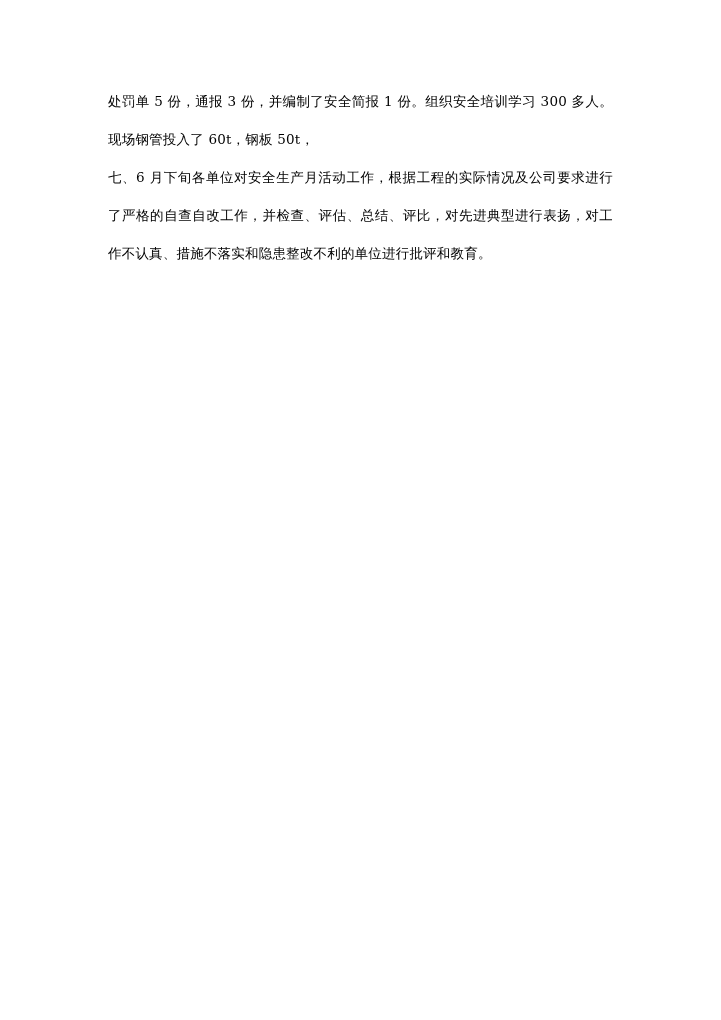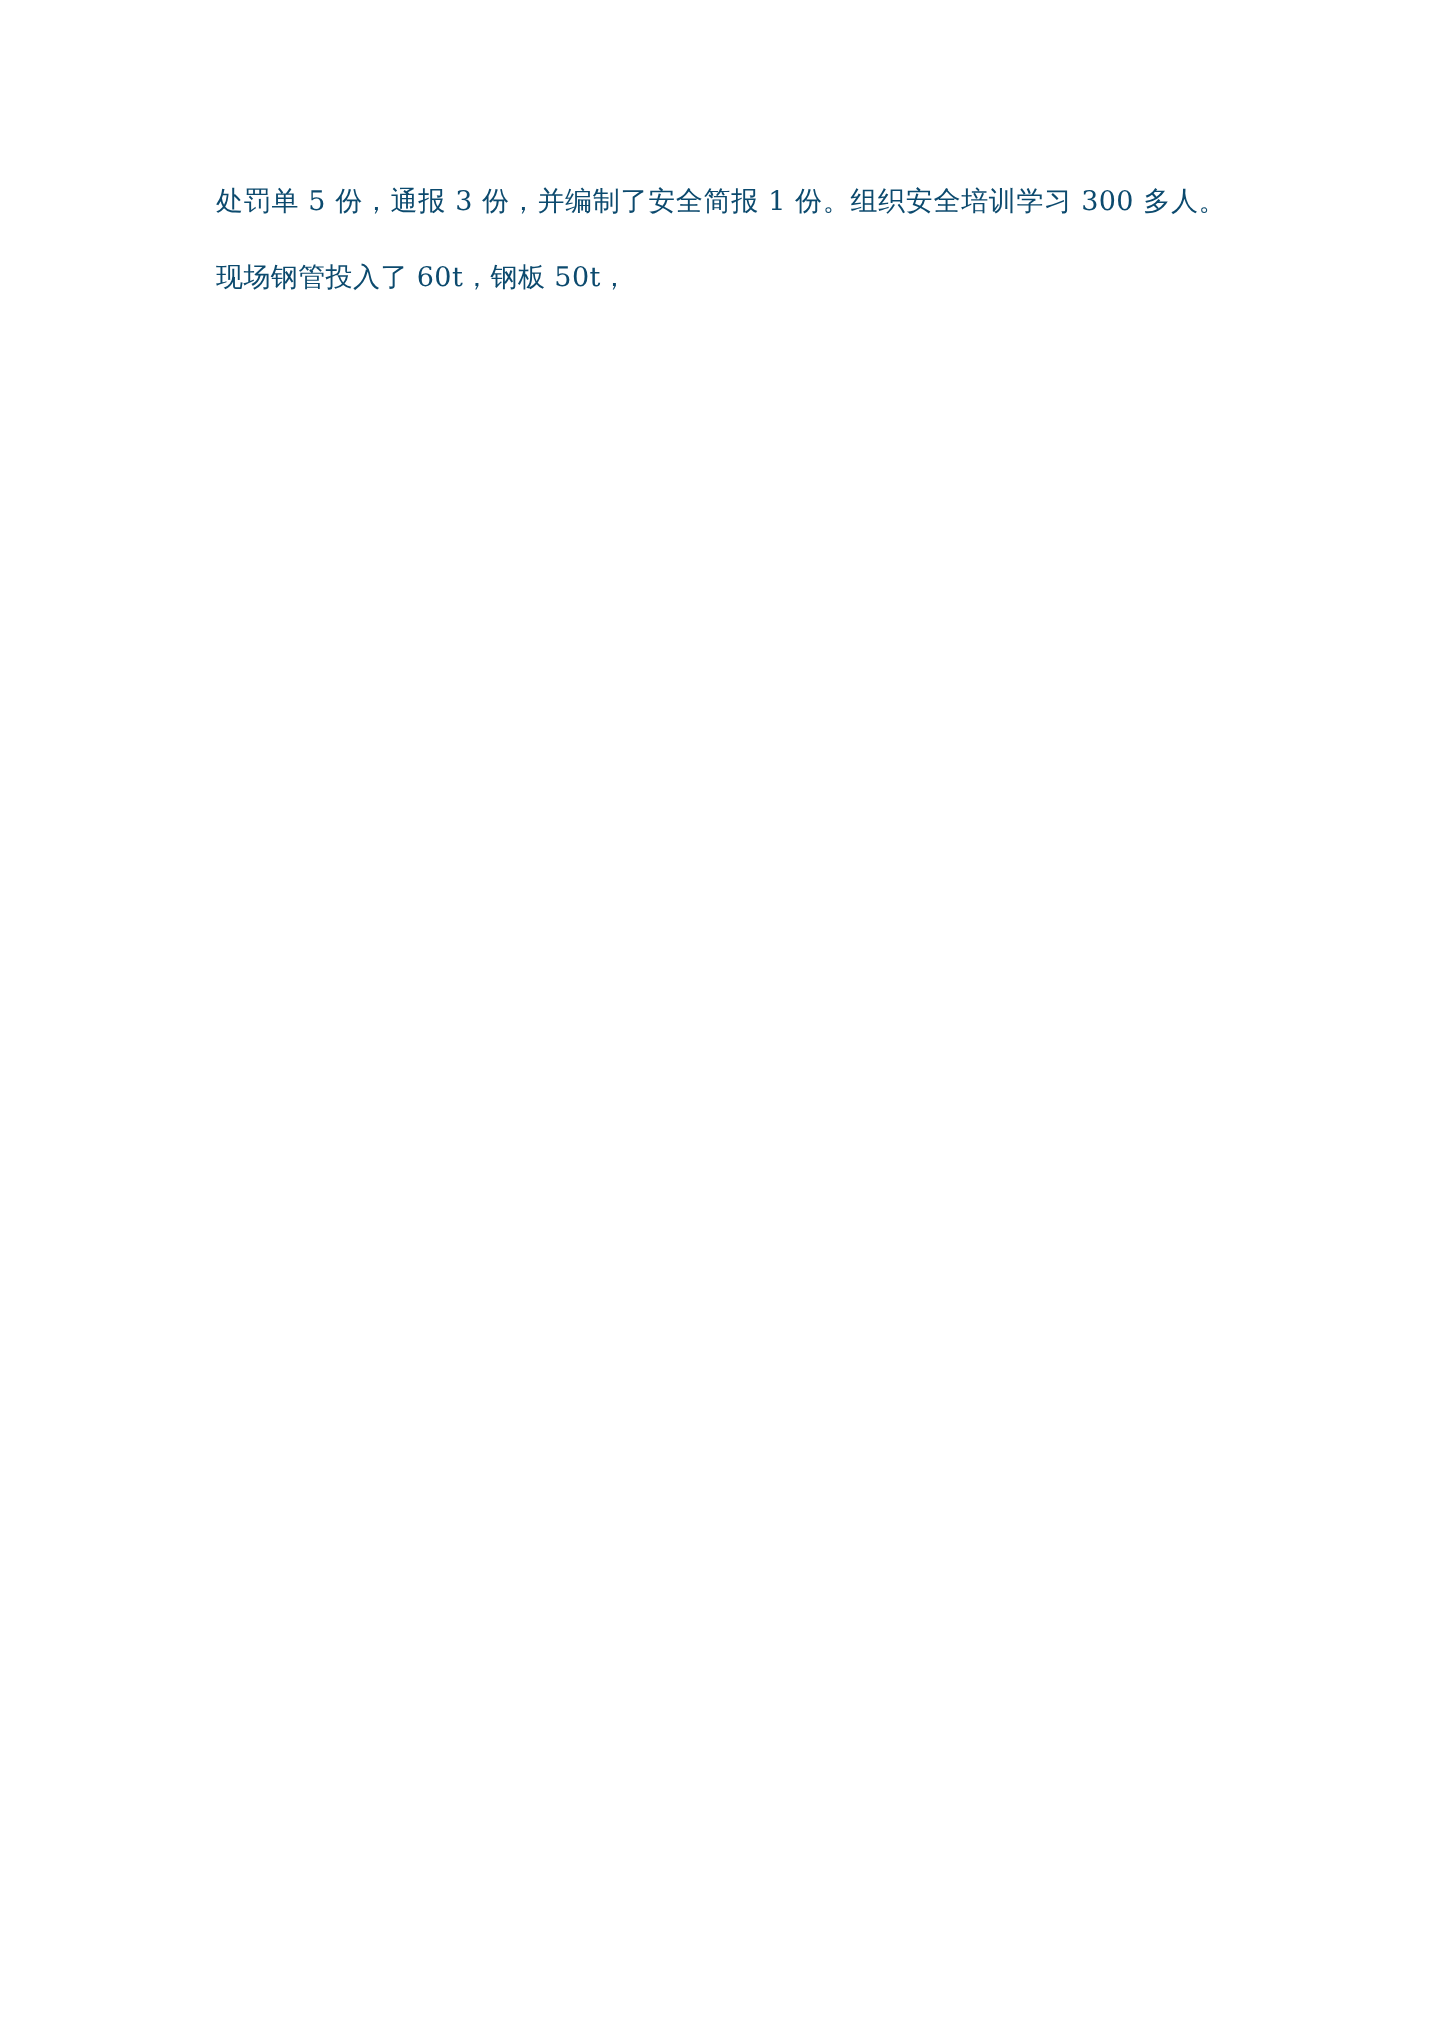--- a/index.html
+++ b/index.html
@@ -16,31 +16,32 @@
   }
   .doc-body {
     position: absolute;
     left: 108px;
     top: 82px;
     width: 505px;
   }
   .para {
     font-family: "DejaVu Serif", "Liberation Serif", serif;
     font-size: 13.5px;
-    color: #0c4a6e;
+    color: #000000;
     line-height: 38px;
     text-align: justify;
     text-justify: inter-ideograph;
     margin: 0;
     letter-spacing: 0.2px;
   }
   .para + .para {
     margin-top: 0;
   }
 </style>
 </head>
 <body>
 
 <div class="page">
   <div class="doc-body">
     <p class="para">处罚单 5 份，通报 3 份，并编制了安全简报 1 份。组织安全培训学习 300 多人。现场钢管投入了 60t，钢板 50t，</p>
+    <p class="para">七、6 月下旬各单位对安全生产月活动工作，根据工程的实际情况及公司要求进行了严格的自查自改工作，并检查、评估、总结、评比，对先进典型进行表扬，对工作不认真、措施不落实和隐患整改不利的单位进行批评和教育。</p>
   </div>
 </div>
 
 </body></html>

